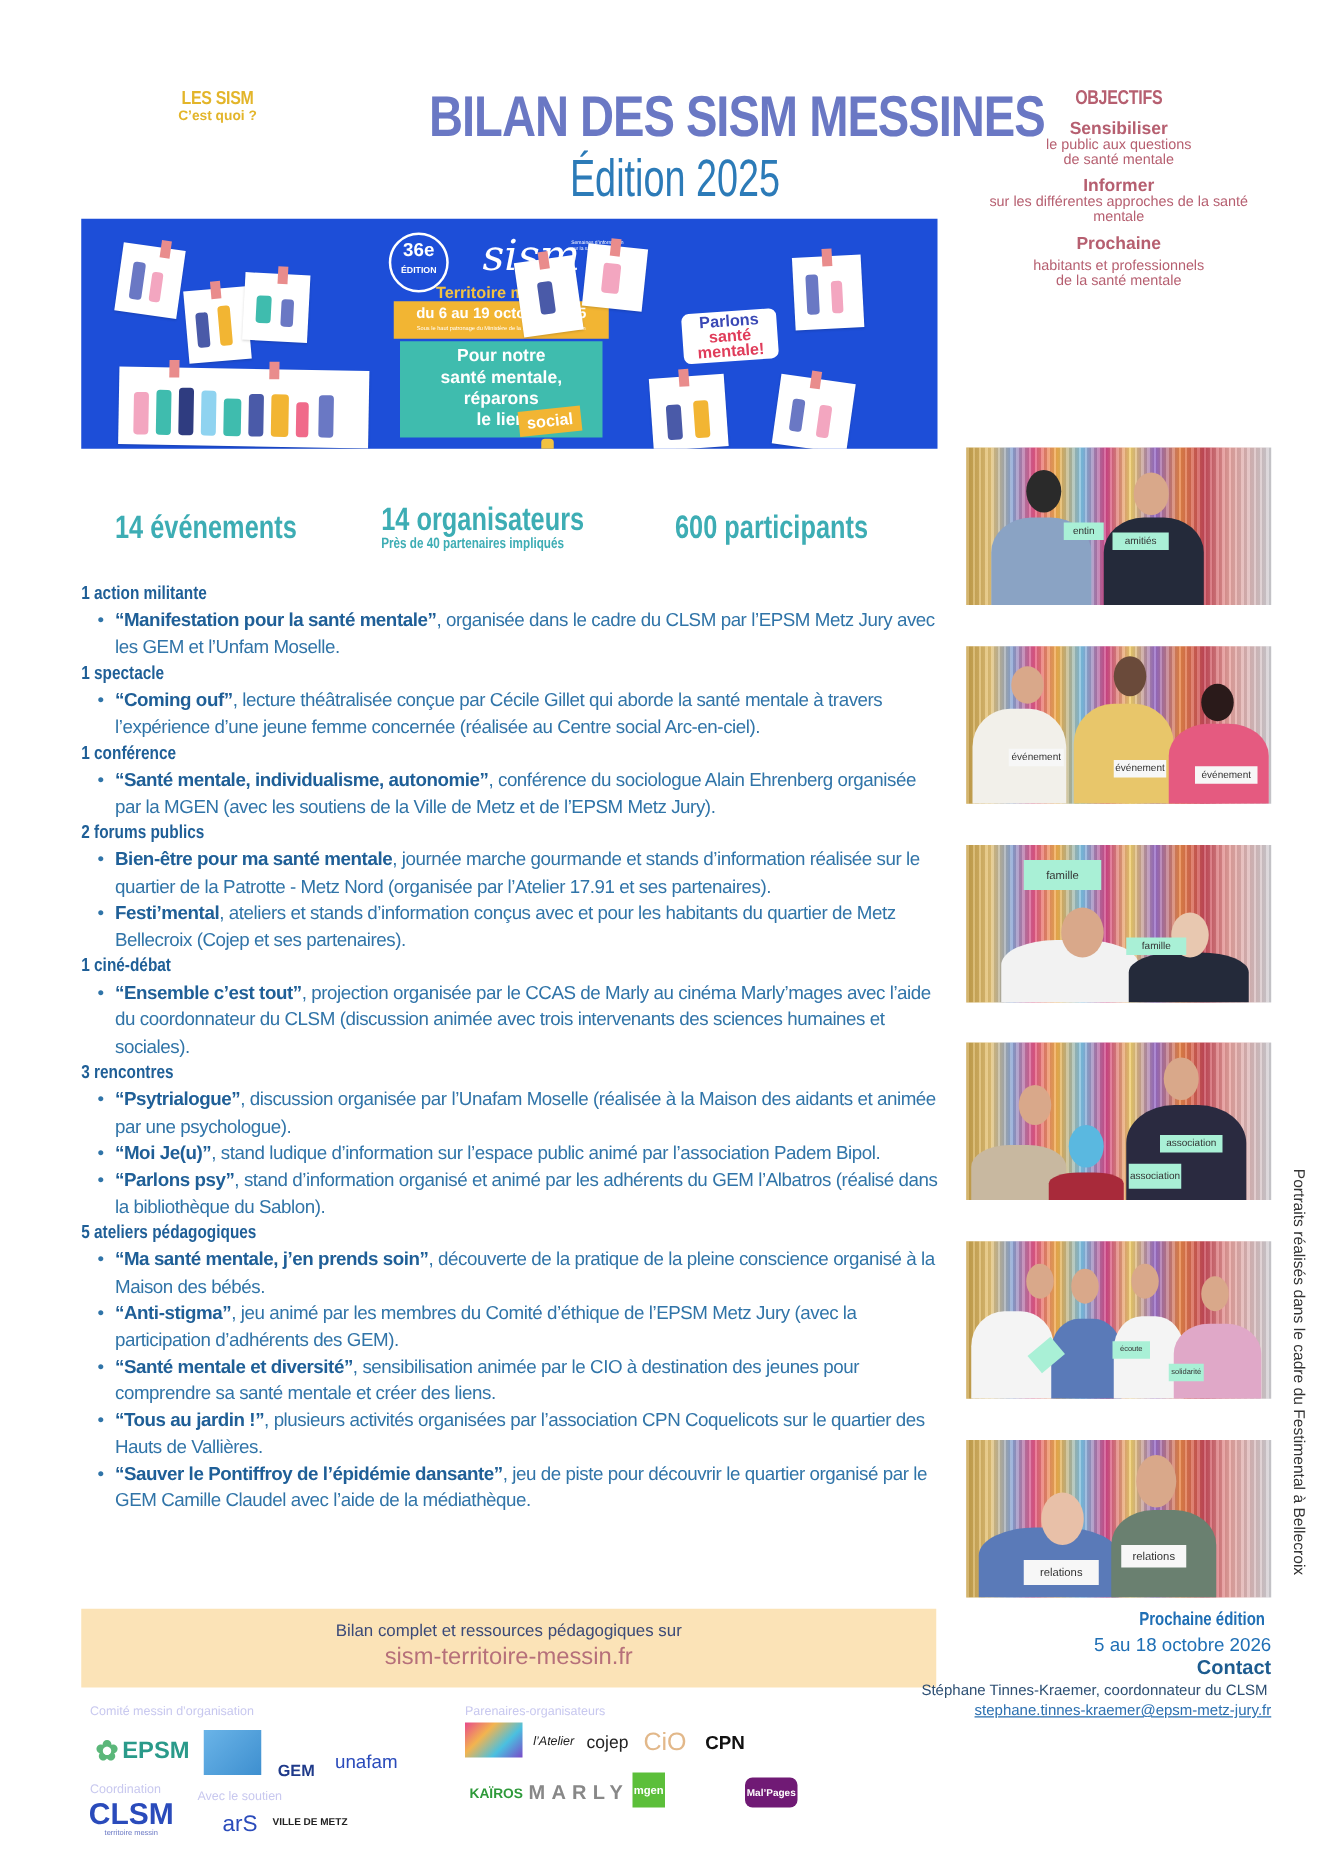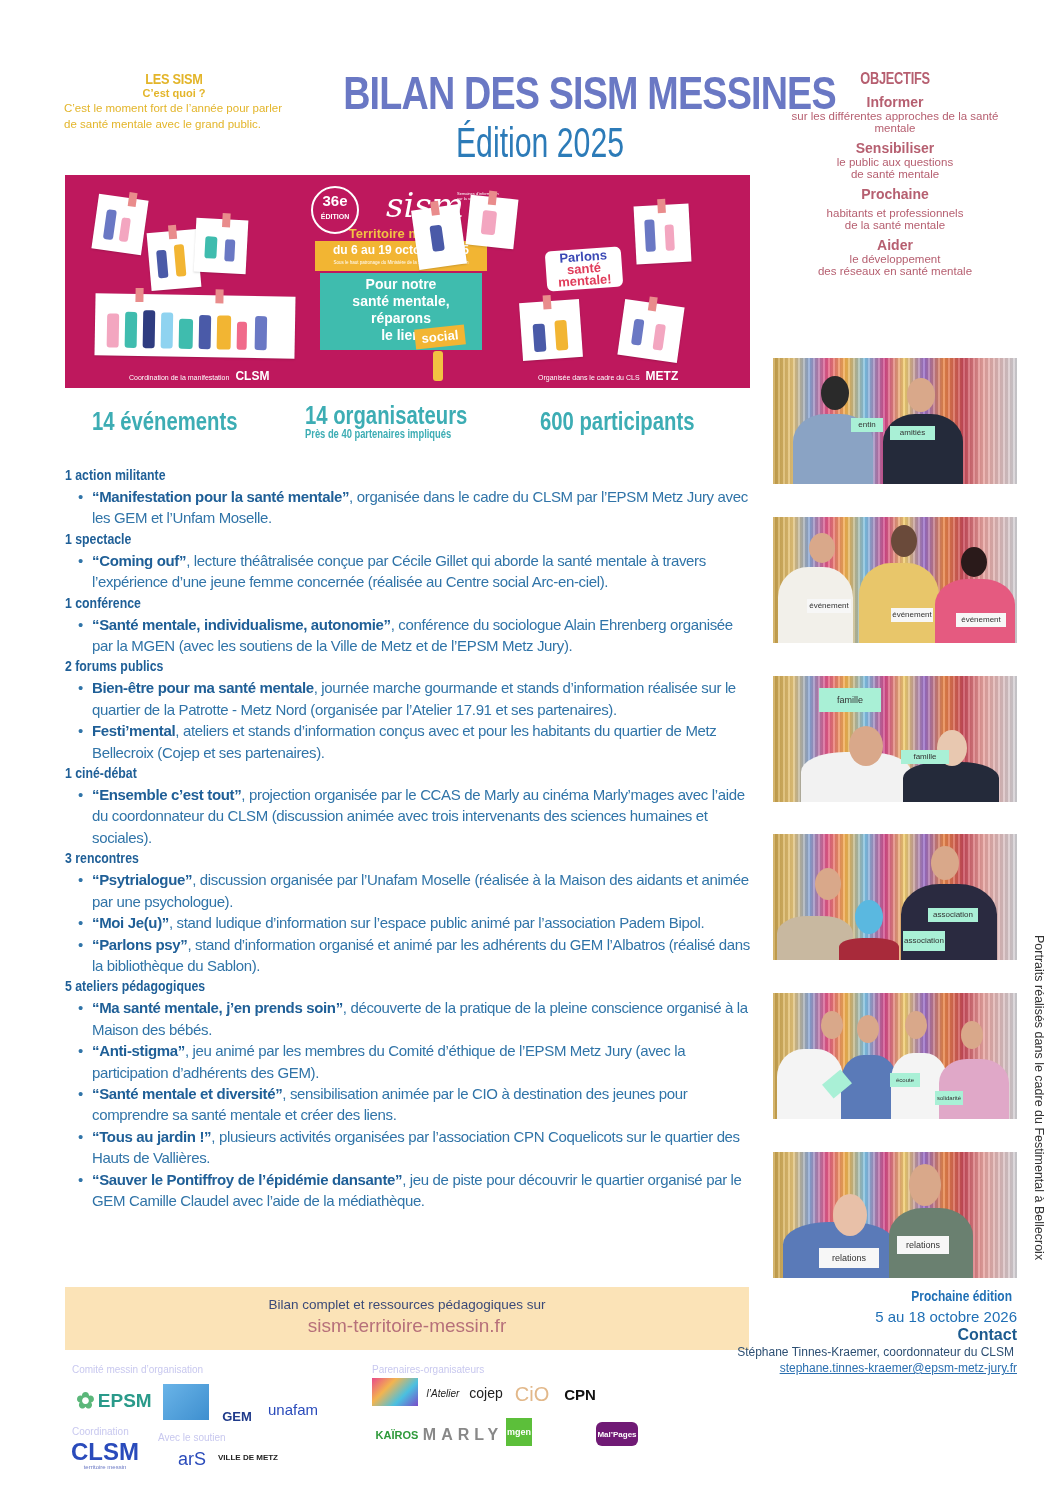--- a/index.html
+++ b/index.html
@@ -17,21 +17,21 @@
   .title .t1 { font-weight: bold; font-size: 46px; color: #6a78c4; letter-spacing: -1px; transform: scaleX(0.82); transform-origin: center; white-space: nowrap; line-height: 54px; }
   .title .t2 { font-size: 42px; color: #2c7bb8; transform: scaleX(0.72); transform-origin: center; white-space: nowrap; line-height: 50px; margin-top: -2px; }
 
   
   .obj { position: absolute; left: 770px; top: 70px; width: 250px; text-align: center; color: #b65f70; }
   .obj .h { font-weight: bold; font-size: 16px; transform: scaleX(0.8); letter-spacing: -0.3px; }
   .obj .o-title { font-weight: bold; font-size: 14px; margin-top: 6px; line-height: 16px; }
   .obj .o-desc { font-size: 11.5px; line-height: 11.5px; margin-top: 1px; white-space: pre-line; }
 
   
-  .banner { position: absolute; left: 65px; top: 175px; width: 685px; height: 213px; background: #be185d; overflow: hidden; }
+  .banner { position: absolute; left: 65px; top: 175px; width: 685px; height: 184px; background: #1d4ed8; overflow: hidden; }
   .card { position: absolute; background: #fff; box-shadow: 0 1px 2px rgba(0,0,0,0.15); }
   .tape { position: absolute; width: 8px; height: 14px; background: #e98c8c; }
   .fig { position: absolute; border-radius: 3px; }
   .badge36 { position: absolute; left: 246px; top: 11px; width: 48px; height: 48px; border: 2px solid #fff; border-radius: 50%; color: #fff; text-align: center; font-weight: bold; font-size: 15px; line-height: 26px; }
   .badge36 small { display: block; font-size: 7px; line-height: 6px; }
   .sism-logo { position: absolute; left: 305px; top: 12px; width: 110px; height: 40px; color: #fff; font-family: "DejaVu Serif", serif; font-style: italic; font-size: 34px; line-height: 36px; text-align: center; }
   .sism-tag { position: absolute; left: 392px; top: 16px; width: 45px; font-size: 4px; color: #fff; line-height: 5px; }
   .terr { position: absolute; left: 250px; top: 51px; width: 172px; text-align: center; color: #f2c242; font-size: 13px; font-weight: bold; }
   .date-box { position: absolute; left: 250px; top: 66px; width: 172px; height: 30px; background: #f2b533; color: #fff; text-align: center; }
   .date-box .d { font-weight: bold; font-size: 12px; line-height: 18px; }
@@ -88,49 +88,43 @@
   .next .ch { font-weight: bold; font-size: 16px; color: #1d5b8f; margin-top: 1px; }
   .next .name { font-size: 12px; color: #2d4f73; margin-top: 1px; margin-right: 3px; }
   .next .mail { font-size: 12px; color: #2a6fb0; text-decoration: underline; margin-top: 2px; }
 </style>
 </head>
 <body>
 
 <div class="intro">
   <div class="h">LES SISM</div>
   <div class="sub">C’est quoi ?</div>
-  <div class="txt">C’est le moment fort de l’année pour parler de santé mentale avec le grand public.</div>
 </div>
 
 <div class="title">
   <div class="t1">BILAN DES SISM MESSINES</div>
   <div class="t2">Édition 2025</div>
 </div>
 
 <div class="obj">
   <div class="h">OBJECTIFS</div>
+  <div>
+    <div class="o-title">Sensibiliser</div>
+    <div class="o-desc">le public aux questions
+de santé mentale</div>
+  </div>
   <div>
     <div class="o-title">Informer</div>
     <div class="o-desc">sur les différentes approches de la santé
 mentale</div>
   </div>
   <div>
-    <div class="o-title">Sensibiliser</div>
-    <div class="o-desc">le public aux questions
-de santé mentale</div>
-  </div>
-  <div>
     <div class="o-title" style="margin-bottom:6px">Prochaine</div>
     <div class="o-desc">habitants et professionnels
 de la santé mentale</div>
-  </div>
-  <div>
-    <div class="o-title">Aider</div>
-    <div class="o-desc">le développement
-des réseaux en santé mentale</div>
   </div>
 </div>
 
 <div class="banner">
 
   <div class="card" style="left:30px;top:22px;width:50px;height:55px;transform:rotate(8deg)">
       <div class="tape" style="left:30px;top:-6px"></div>
       <div class="fig" style="left:10px;top:14px;width:10px;height:30px;background:#6a78c4"></div>
       <div class="fig" style="left:26px;top:20px;width:9px;height:24px;background:#f3a6c0"></div>
     </div>

